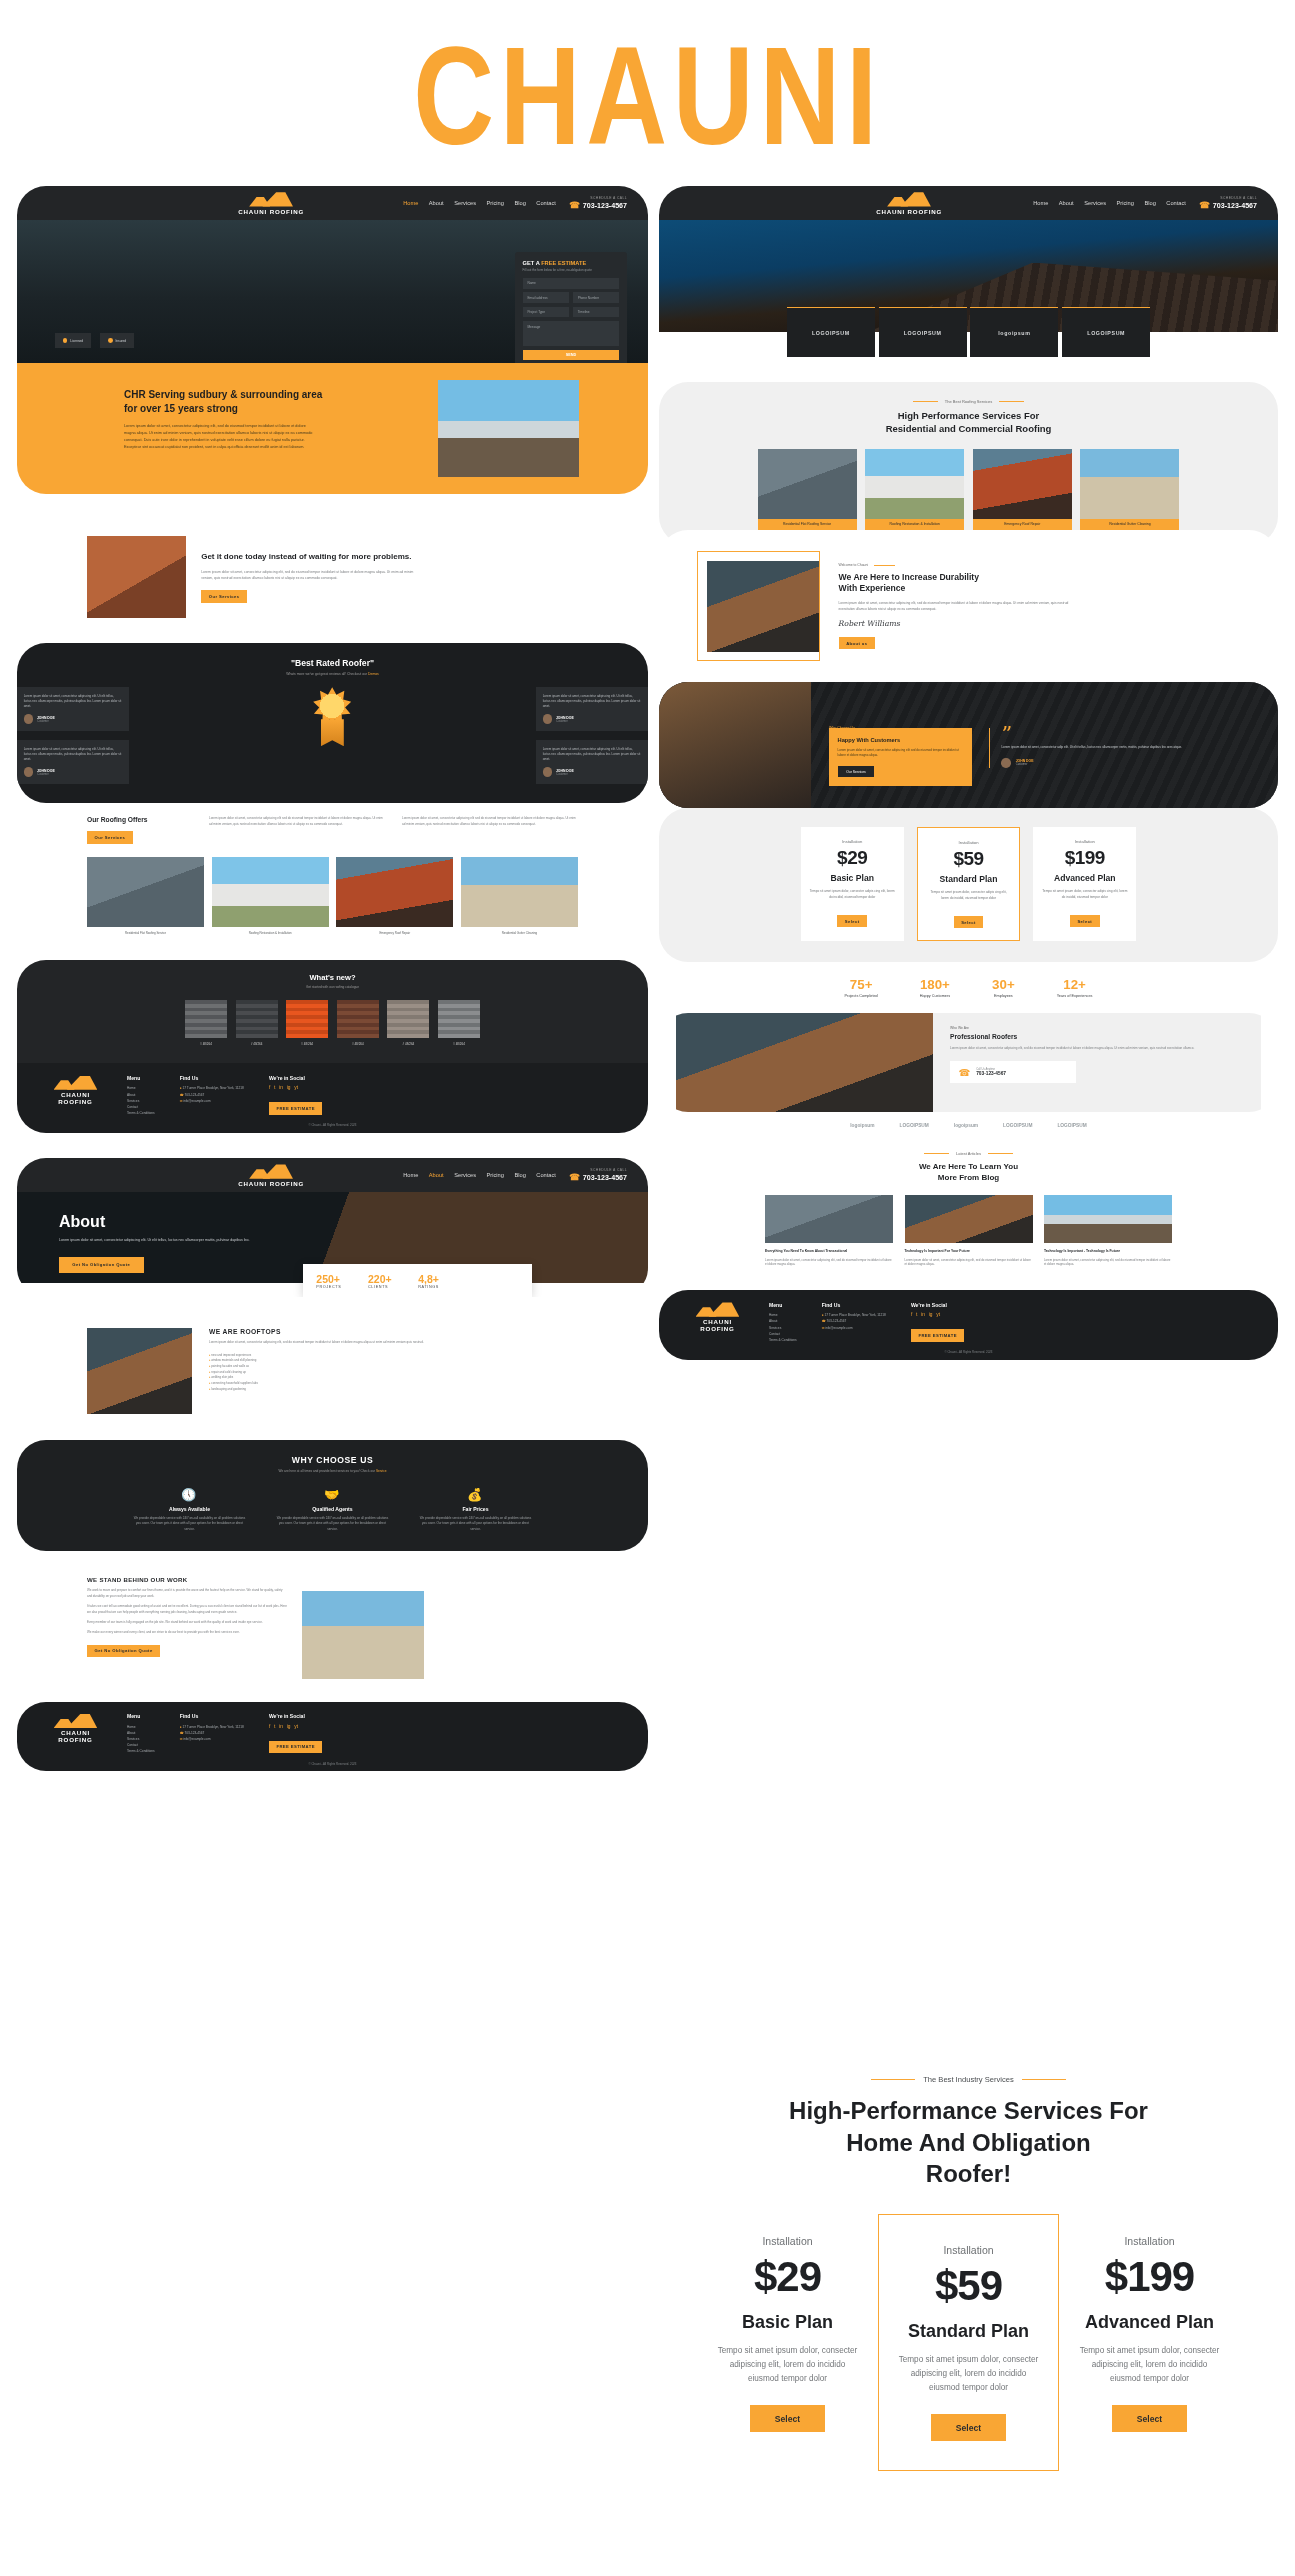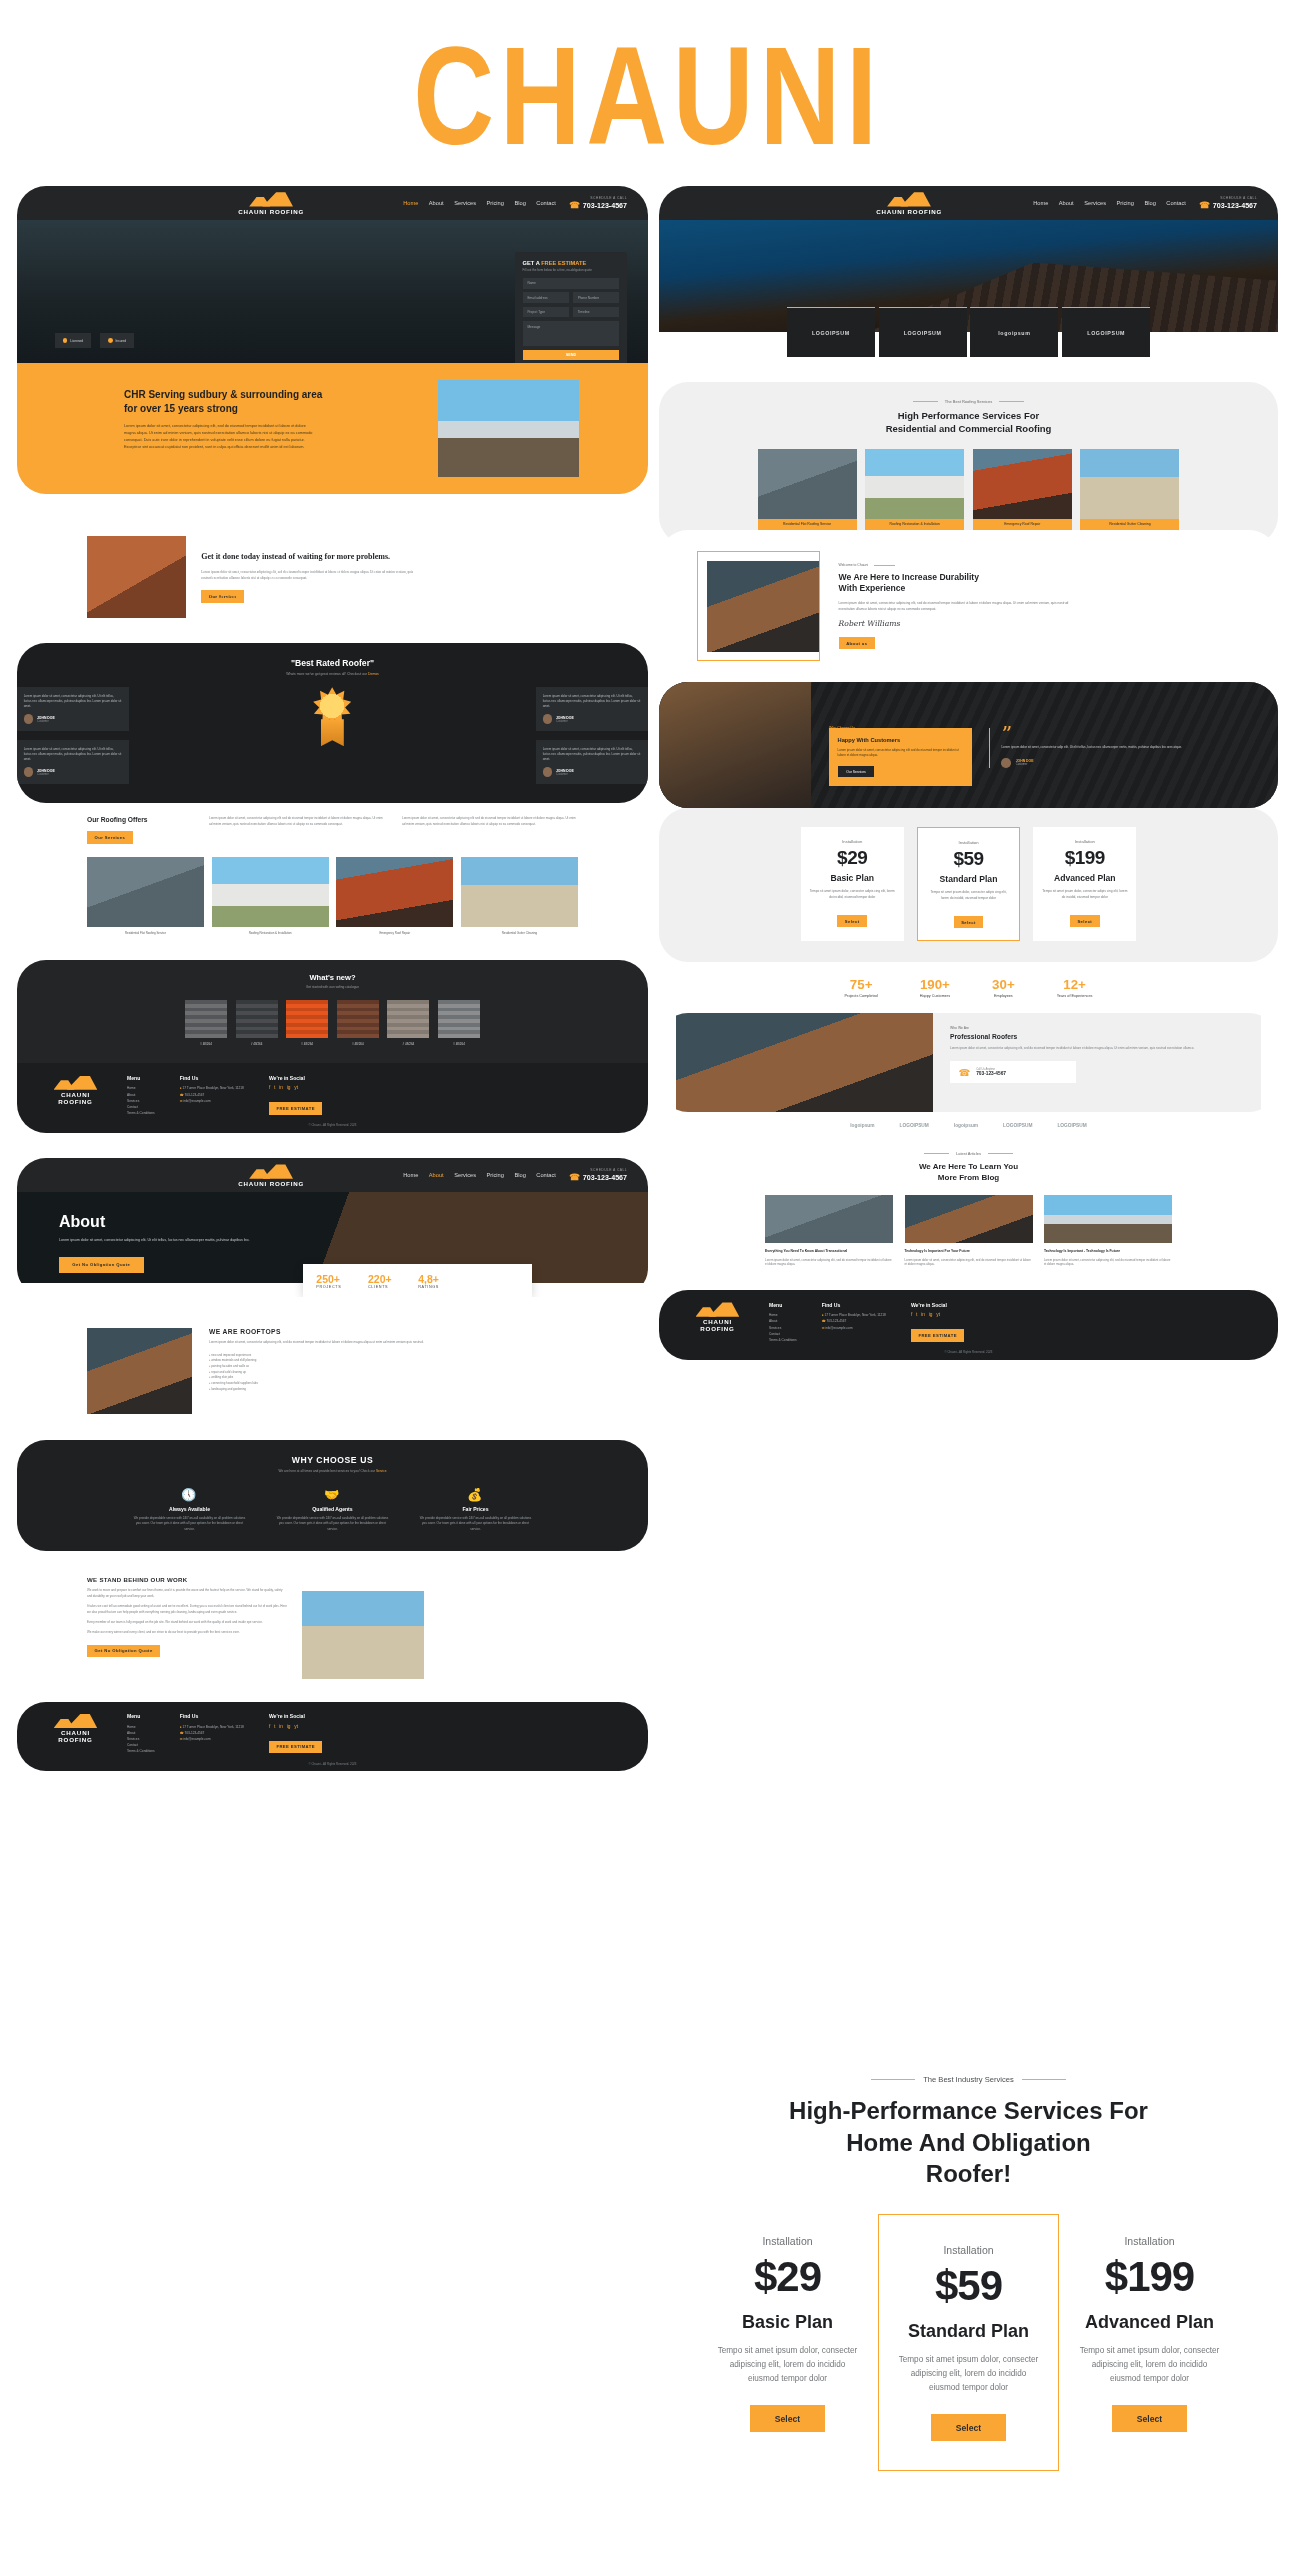--- a/index.html
+++ b/index.html
@@ -275,21 +275,21 @@
 
       <div class="cta-band">
         <h2>CHR Serving sudbury &amp; surrounding area for over 15 years strong</h2>
         <p>Lorem ipsum dolor sit amet, consectetur adipiscing elit, sed do eiusmod tempor incididunt ut labore et dolore magna aliqua. Ut enim ad minim veniam, quis nostrud exercitation ullamco laboris nisi ut aliquip ex ea commodo consequat. Duis aute irure dolor in reprehenderit in voluptate velit esse cillum dolore eu fugiat nulla pariatur. Excepteur sint occaecat cupidatat non proident, sunt in culpa qui officia deserunt mollit anim id est laborum.</p>
         <div class="cta-img img-sky"></div>
       </div>
     </div>
 
     <div class="mock white" style="margin-top:27px; padding:15.2px 0 9.5px; display:flex; gap:15.2px; align-items:center; padding-left:70px;">
       <div class="imgbox img-brick" style="width:99px;height:82px;flex:none;"></div>
-      <div style="width:219px;font-family:Liberation Serif, serif;">
+      <div style="width:219px;">
         <h3 style="font-size:8px;font-weight:bold;color:#1f2124;line-height:1.35;">Get it done today instead of waiting for more problems.</h3>
         <p style="color:#7b7e81;font-size:3.4px;line-height:1.85;margin-top:6.7px;">Lorem ipsum dolor sit amet, consectetur adipiscing elit, sed do eiusmod tempor incididunt ut labore et dolore magna aliqua. Ut enim ad minim veniam, quis nostrud exercitation ullamco laboris nisi ut aliquip ex ea commodo consequat.</p>
         <div class="btn sm">Our Services</div>
       </div>
     </div>
 
     <div class="mock tm-wrap" style="margin-top:15.2px;">
       <div class="tm-title">"Best Rated Roofer"</div>
       <div class="tm-sub">
         <span>Whats more we've got great reviews all! Checkout our </span><span class="or">Demos</span>
@@ -727,21 +727,21 @@
         </div>
       </div>
     </div>
 
     <div class="mock stats">
       <div class="stat">
           <div class="n">75+</div>
           <div class="l">Projects Completed</div>
         </div>
       <div class="stat">
-          <div class="n">190+</div>
+          <div class="n">180+</div>
           <div class="l">Happy Customers</div>
         </div>
       <div class="stat">
           <div class="n">30+</div>
           <div class="l">Employees</div>
         </div>
       <div class="stat">
           <div class="n">12+</div>
           <div class="l">Years of Experiences</div>
         </div>

